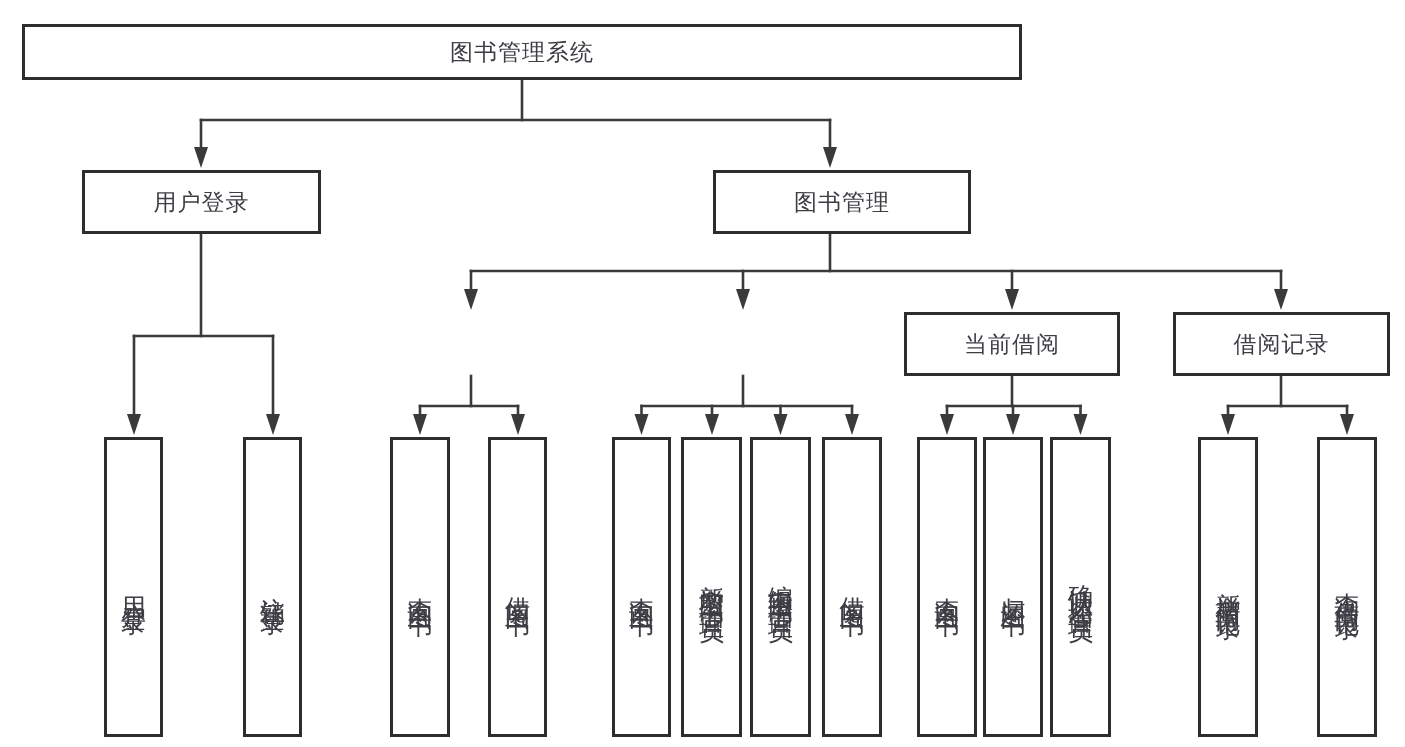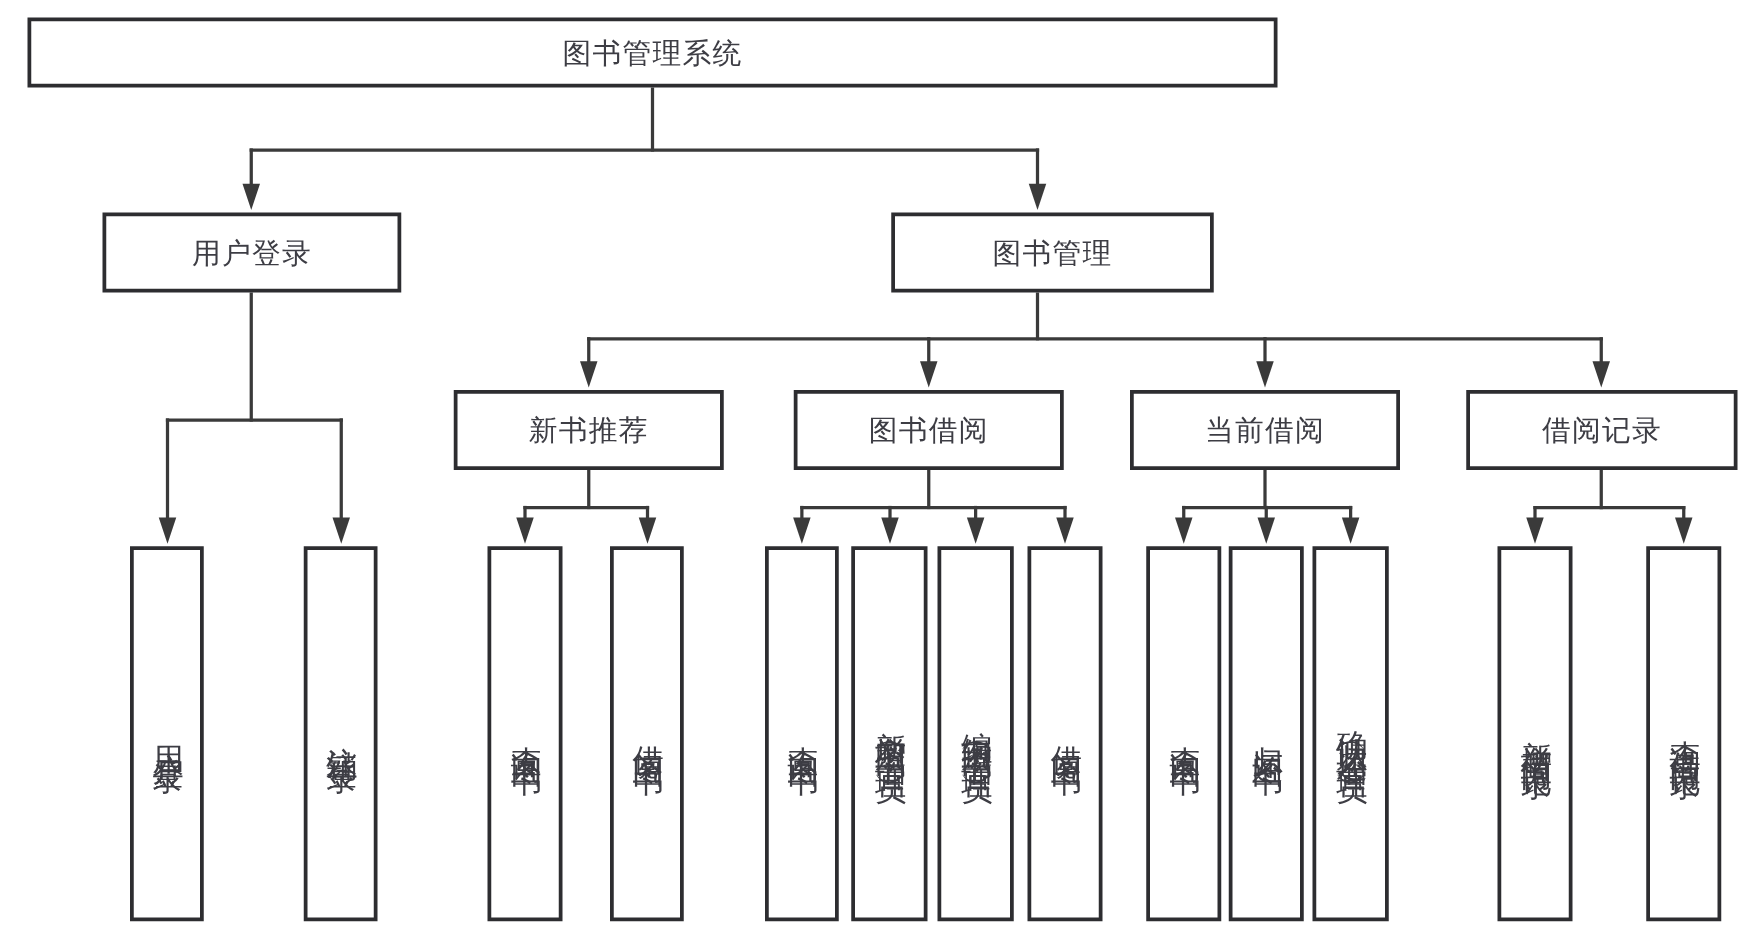--- a/index.html
+++ b/index.html
@@ -113,37 +113,31 @@
       <line x1="1013" y1="406" x2="1013" y2="417" stroke="#3a3a3a" stroke-width="2.6" stroke-linecap="square"></line>
       <polygon points="1006,414 1020,414 1013,435" fill="#3a3a3a"></polygon>
       <line x1="1080.5" y1="406" x2="1080.5" y2="417" stroke="#3a3a3a" stroke-width="2.6" stroke-linecap="square"></line>
       <polygon points="1073.5,414 1087.5,414 1080.5,435" fill="#3a3a3a"></polygon>
       <line x1="1228" y1="406" x2="1228" y2="417" stroke="#3a3a3a" stroke-width="2.6" stroke-linecap="square"></line>
       <polygon points="1221,414 1235,414 1228,435" fill="#3a3a3a"></polygon>
       <line x1="1347" y1="406" x2="1347" y2="417" stroke="#3a3a3a" stroke-width="2.6" stroke-linecap="square"></line>
       <polygon points="1340,414 1354,414 1347,435" fill="#3a3a3a"></polygon>
     </svg>
 
-  <div class="hbox" style="left:22px;top:14px;width:1000px;height:56px">
+  <div class="hbox" style="left:22px;top:24px;width:1000px;height:56px">
     <span class="hlabel">图书管理系统</span>
   </div>
 
   <div class="hbox" style="left:82px;top:170px;width:239px;height:64px">
     <span class="hlabel">用户登录</span>
   </div>
   <div class="hbox" style="left:713px;top:170px;width:258px;height:64px">
     <span class="hlabel">图书管理</span>
   </div>
 
-  <div class="hbox" style="left:363px;top:312px;width:216px;height:64px">
-    <span class="hlabel">新书推荐</span>
-  </div>
-  <div class="hbox" style="left:635px;top:312px;width:216px;height:64px">
-    <span class="hlabel">图书借阅</span>
-  </div>
   <div class="hbox" style="left:1173px;top:312px;width:217px;height:64px">
     <span class="hlabel">借阅记录</span>
   </div>
   <div class="hbox" style="left:904px;top:312px;width:216px;height:64px">
     <span class="hlabel">当前借阅</span>
   </div>
 
   <div class="vbox" style="left:104px;width:59px">
     <span class="vlabel">用户登录</span>
   </div>

